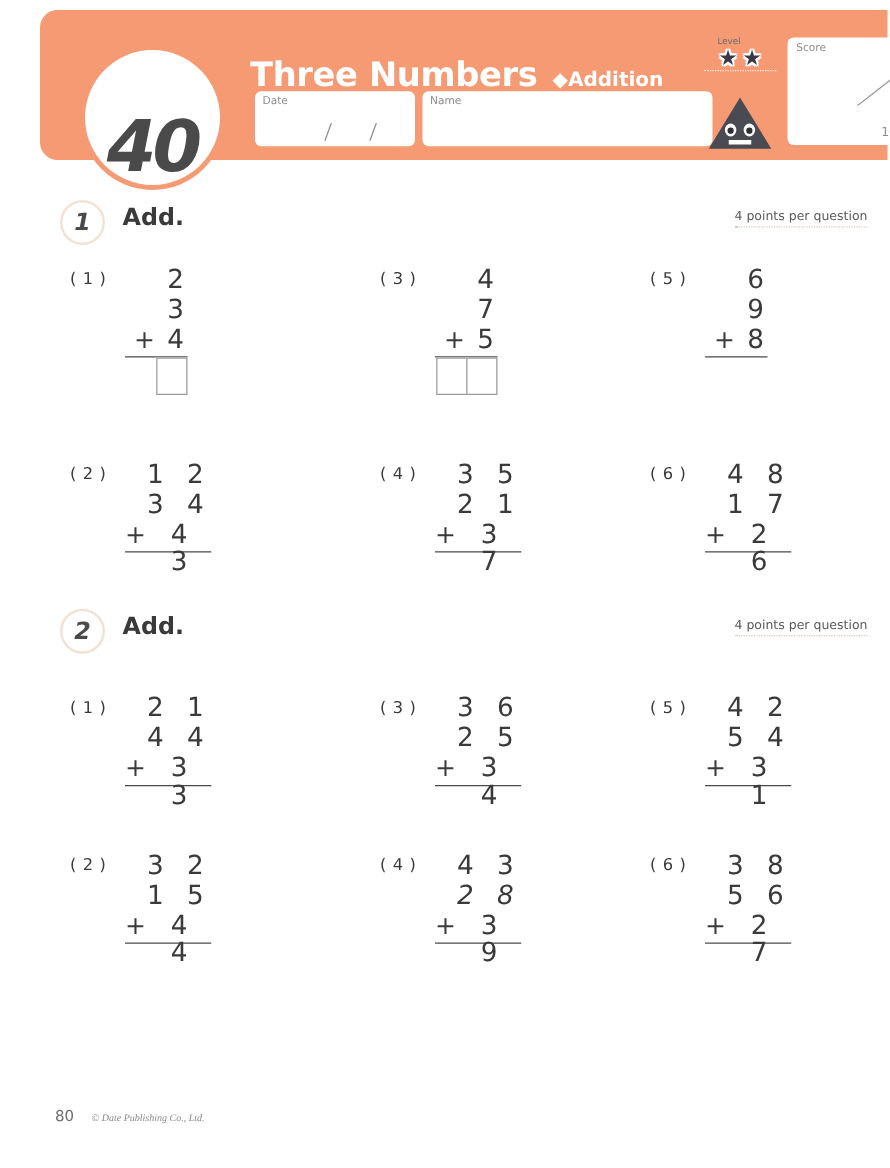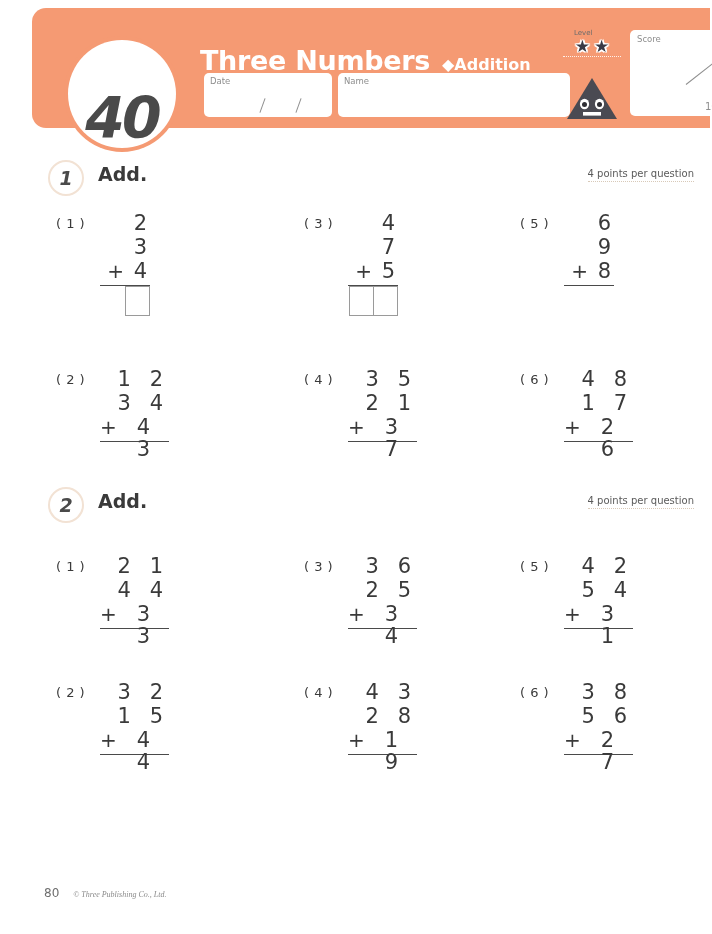--- a/index.html
+++ b/index.html
@@ -631,25 +631,25 @@
       </div>
 
       <div class="problem">
         <span class="prob-label">( 4 )</span>
         <div class="stack w2">
           <div class="stack-rows">
             <div class="srow">
               <span class="digit" style="width:auto;letter-spacing:6px;">4 3</span>
             </div>
             <div class="srow">
-              <span class="digit" style="width:auto;letter-spacing:6px;">2 8</span>
-            </div>
-            <div class="srow">
-              <span class="plus">+</span>
-              <span class="digit" style="width:auto;letter-spacing:6px;">1 9</span>
+              <span class="digit" style="width:auto;letter-spacing:6px;font-style:italic;">2 8</span>
+            </div>
+            <div class="srow">
+              <span class="plus">+</span>
+              <span class="digit" style="width:auto;letter-spacing:6px;">3 9</span>
             </div>
           </div>
           <div class="sum-rule"></div>
         </div>
       </div>
 
       <div class="problem">
         <span class="prob-label">( 6 )</span>
         <div class="stack w2">
           <div class="stack-rows">
@@ -665,16 +665,16 @@
             </div>
           </div>
           <div class="sum-rule"></div>
         </div>
       </div>
     </div>
   </div>
 
   <div id="footer">
     <span id="page-number">80</span>
-    <span id="copyright">© Three Publishing Co., Ltd.</span>
+    <span id="copyright">© Date Publishing Co., Ltd.</span>
   </div>
 
 </div>
 
 </body></html>

